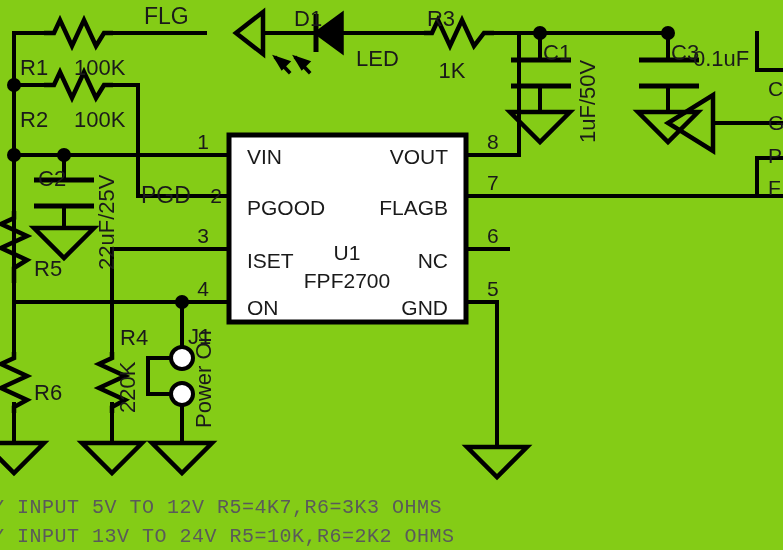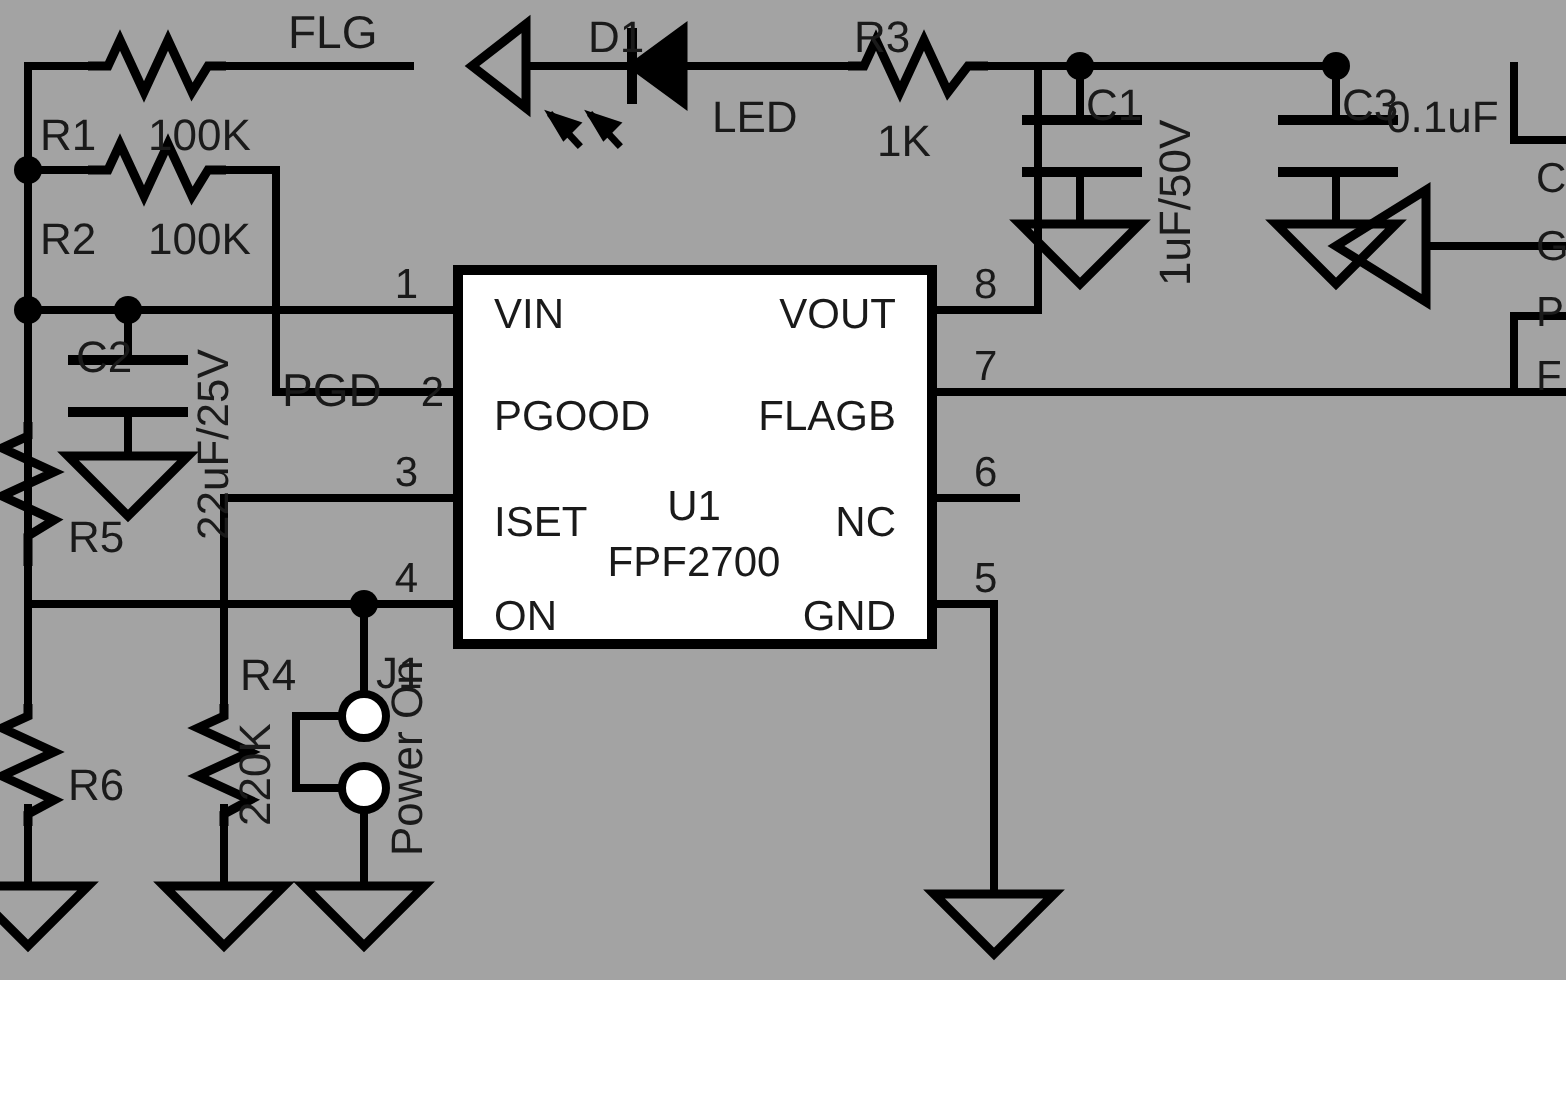--- a/index.html
+++ b/index.html
@@ -3,22 +3,22 @@
 <meta charset="utf-8">
 <style>
   html, body {
     margin: 0;
     padding: 0;
     background: #ffffff;
   }
   #root {
     position: relative;
     width: 783px;
-    height: 490px;
-    background: #a3a3a3;
+    height: 550px;
+    background: #84cc16;
     overflow: hidden;
     font-family: "Liberation Sans", sans-serif;
   }
   svg.sheet {
     position: absolute;
     left: 0;
     top: 0;
     width: 783px;
     height: 550px;
   }

